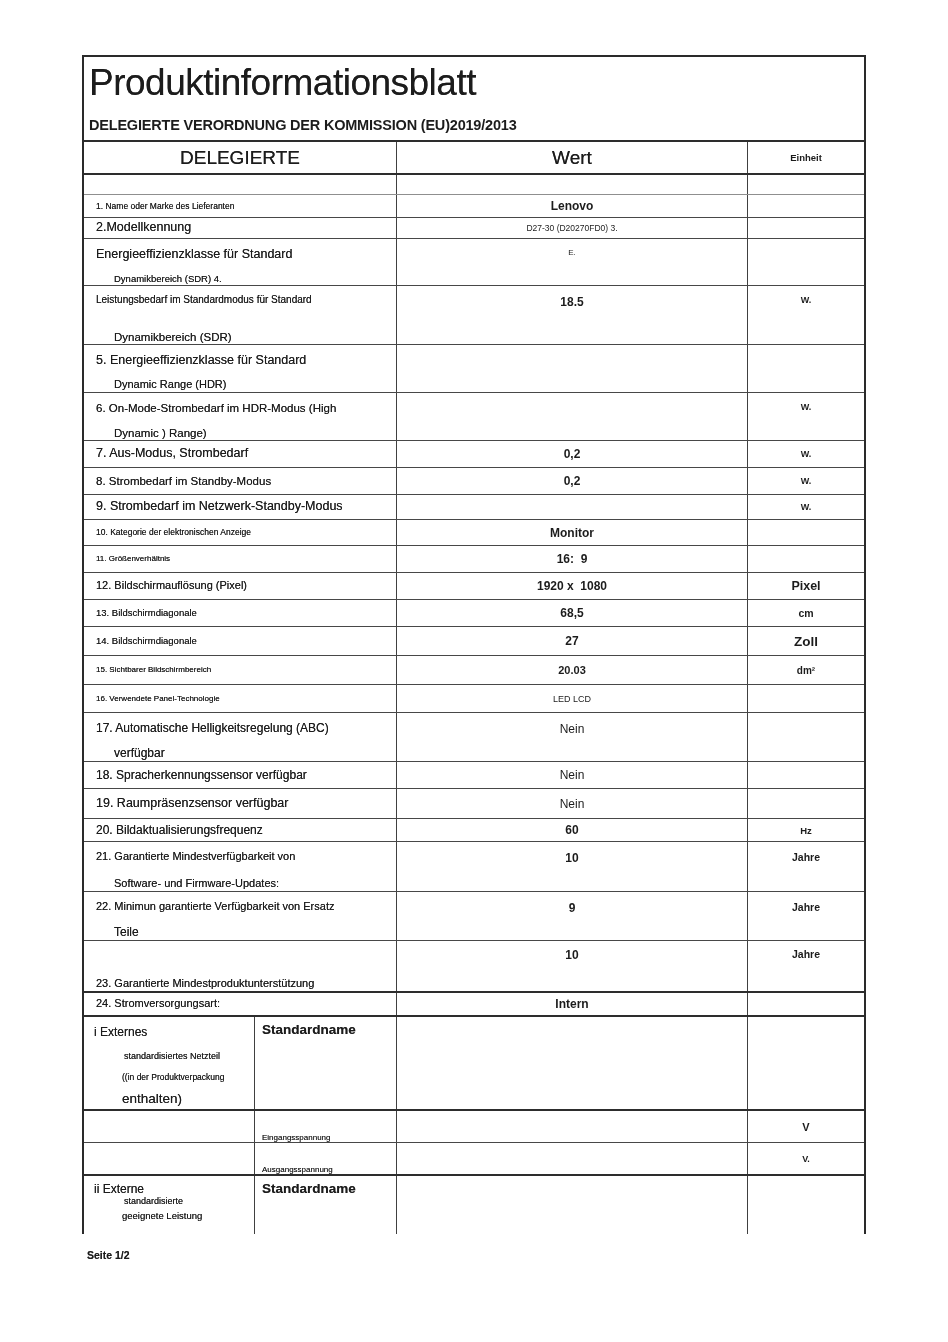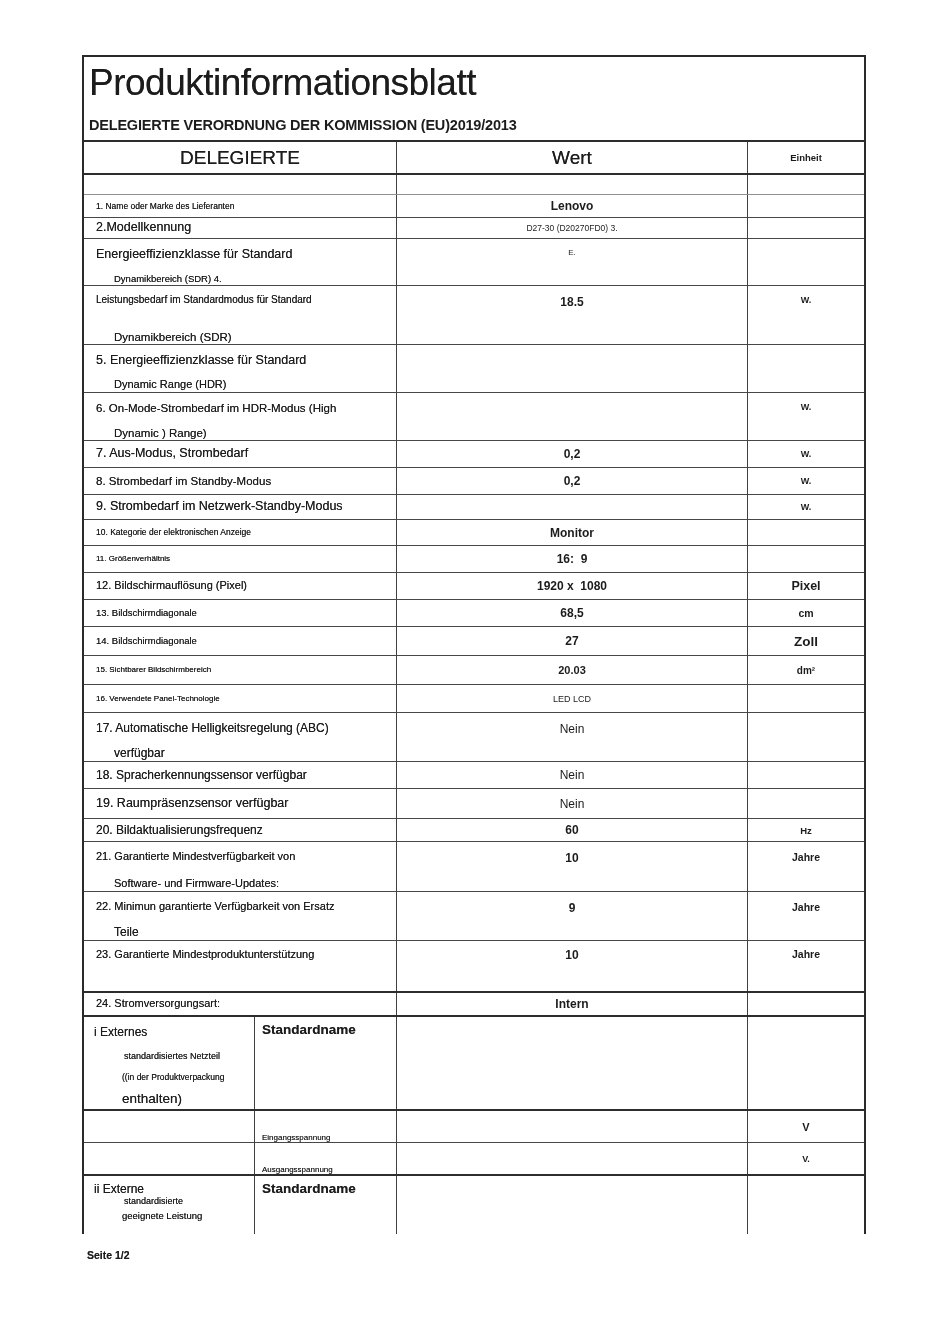--- a/index.html
+++ b/index.html
@@ -78,21 +78,21 @@
   .r11 .c1{font-size:8px}
   .r12 .c1{font-size:11px}
   .r13 .c1,.r14 .c1{font-size:9.5px}
   .r15 .c1,.r16 .c1{font-size:8px}
   .r17 .l1,.r17 .l2{font-size:12px}
   .r18 .c1{font-size:12px}
   .r19 .c1{font-size:12.5px}
   .r20 .c1{font-size:12px}
   .r21 .c1,.r22 .c1,.r23 .c1{font-size:11px}
   .r22 .l2{font-size:12px}
-  .r23 .c1{justify-content:flex-start;padding-top:7px}
+  .r23 .c1{justify-content:flex-end;padding-top:7px}
   .r23.vtop .c2,.r23.vtop .c3{padding-top:7px}
   .r24 .c1{font-size:11px}
 
   
   .r2 .c2{font-size:8.5px;font-weight:400}
   .r3 .c2{font-size:8px;font-weight:400}
   .r15 .c2{font-size:11px}
   .r16 .c2{font-size:9px;font-weight:400}
   .r17 .c2,.r18 .c2,.r19 .c2{font-size:12px;font-weight:400}
 

